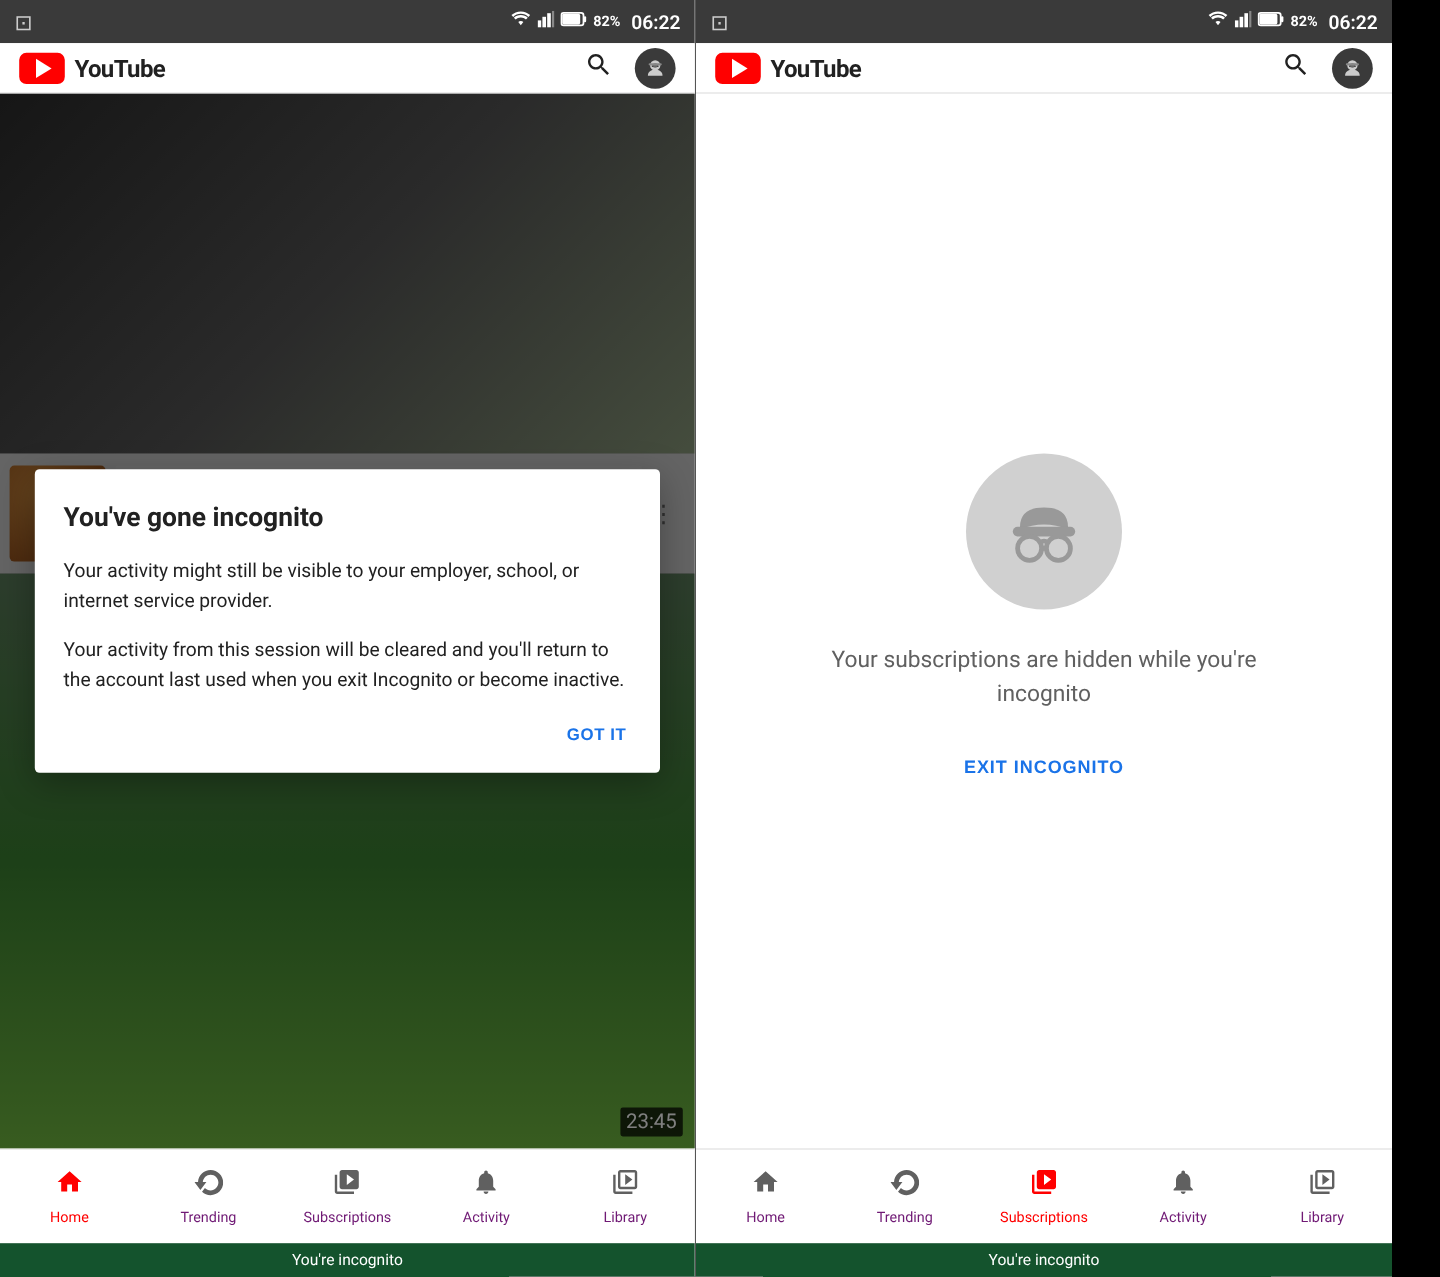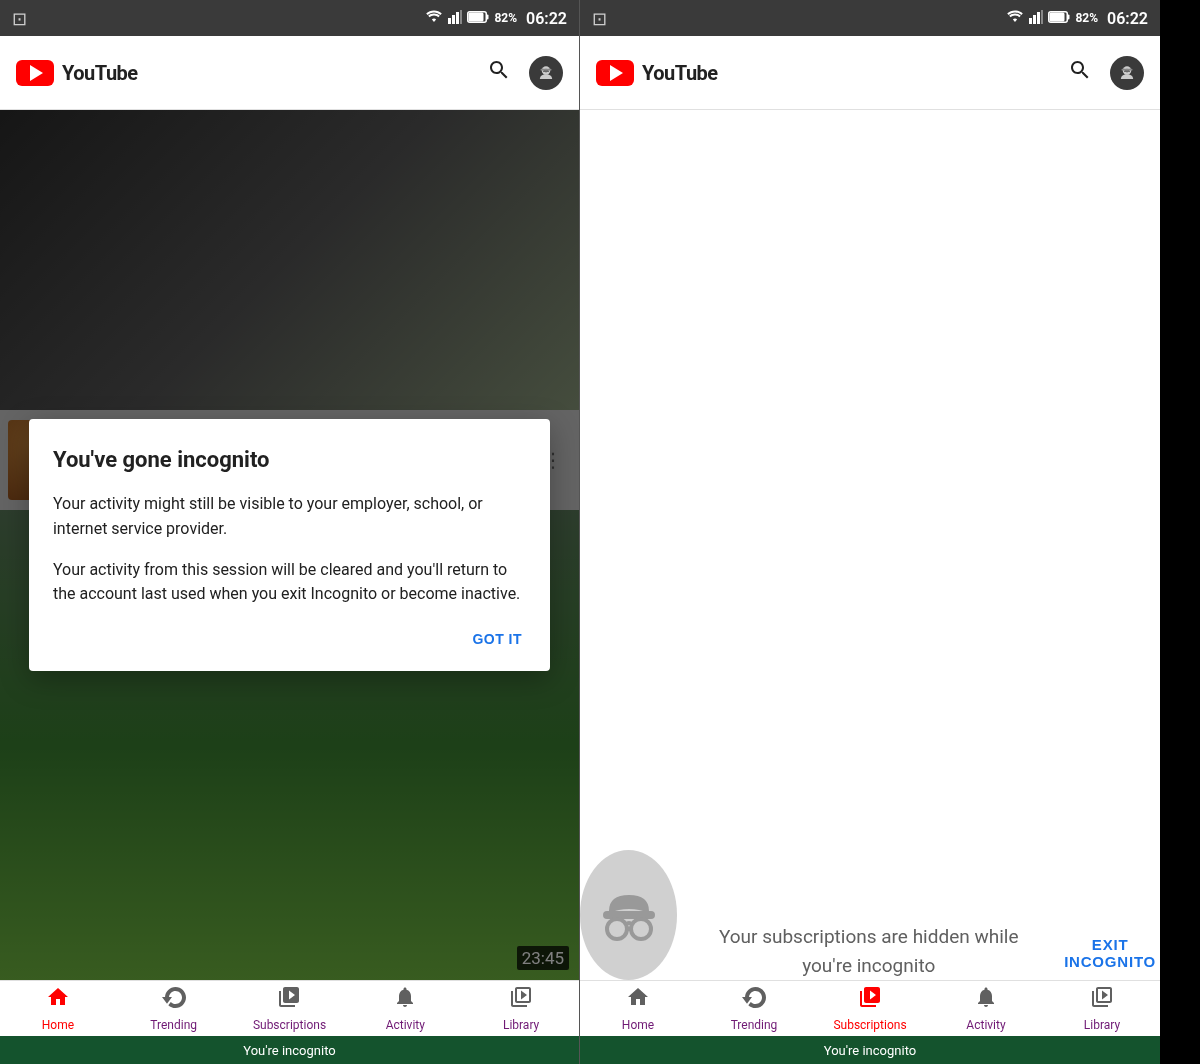--- a/index.html
+++ b/index.html
@@ -50,21 +50,21 @@
     .status-bar-left {
       position: absolute;
       left: 12px;
       top: 8px;
       color: #ccc;
       font-size: 18px;
     }
 
     
     .app-header {
-      height: 74px;
+      height: 42px;
       background: #fff;
       display: flex;
       align-items: center;
       padding: 0 16px;
       border-bottom: 1px solid #e0e0e0;
       flex-shrink: 0;
     }
     .youtube-logo {
       display: flex; align-items: center; gap: 8px;
     }
@@ -91,21 +91,21 @@
       width: 34px; height: 34px;
       background: #3a3a3a;
       border-radius: 50%;
       display: flex; align-items: center; justify-content: center;
       overflow: hidden;
     }
     .incognito-avatar svg { width: 22px; height: 22px; }
 
     
     .nav-bar {
-      height: 56px;
+      height: 79px;
       background: #fff;
       border-top: 1px solid #e0e0e0;
       display: flex;
       align-items: center;
       justify-content: space-around;
       flex-shrink: 0;
     }
     .nav-item {
       display: flex; flex-direction: column; align-items: center; gap: 4px;
       cursor: pointer; flex: 1; padding: 8px 0;
@@ -190,21 +190,22 @@
     .dialog-btn {
       font-size: 14px; font-weight: 700; color: #1a73e8;
       background: none; border: none; cursor: pointer;
       padding: 8px 4px; letter-spacing: 0.5px;
     }
 
     
     .right-content {
       flex: 1;
       display: flex;
-      align-items: flex-end;
+      flex-direction: column;
+      align-items: center;
       justify-content: center;
       gap: 28px;
     }
     .incognito-big-icon {
       width: 130px; height: 130px;
       background: #d0d0d0;
       border-radius: 50%;
       display: flex; align-items: center; justify-content: center;
     }
     .incognito-big-icon svg { width: 80px; height: 80px; }

